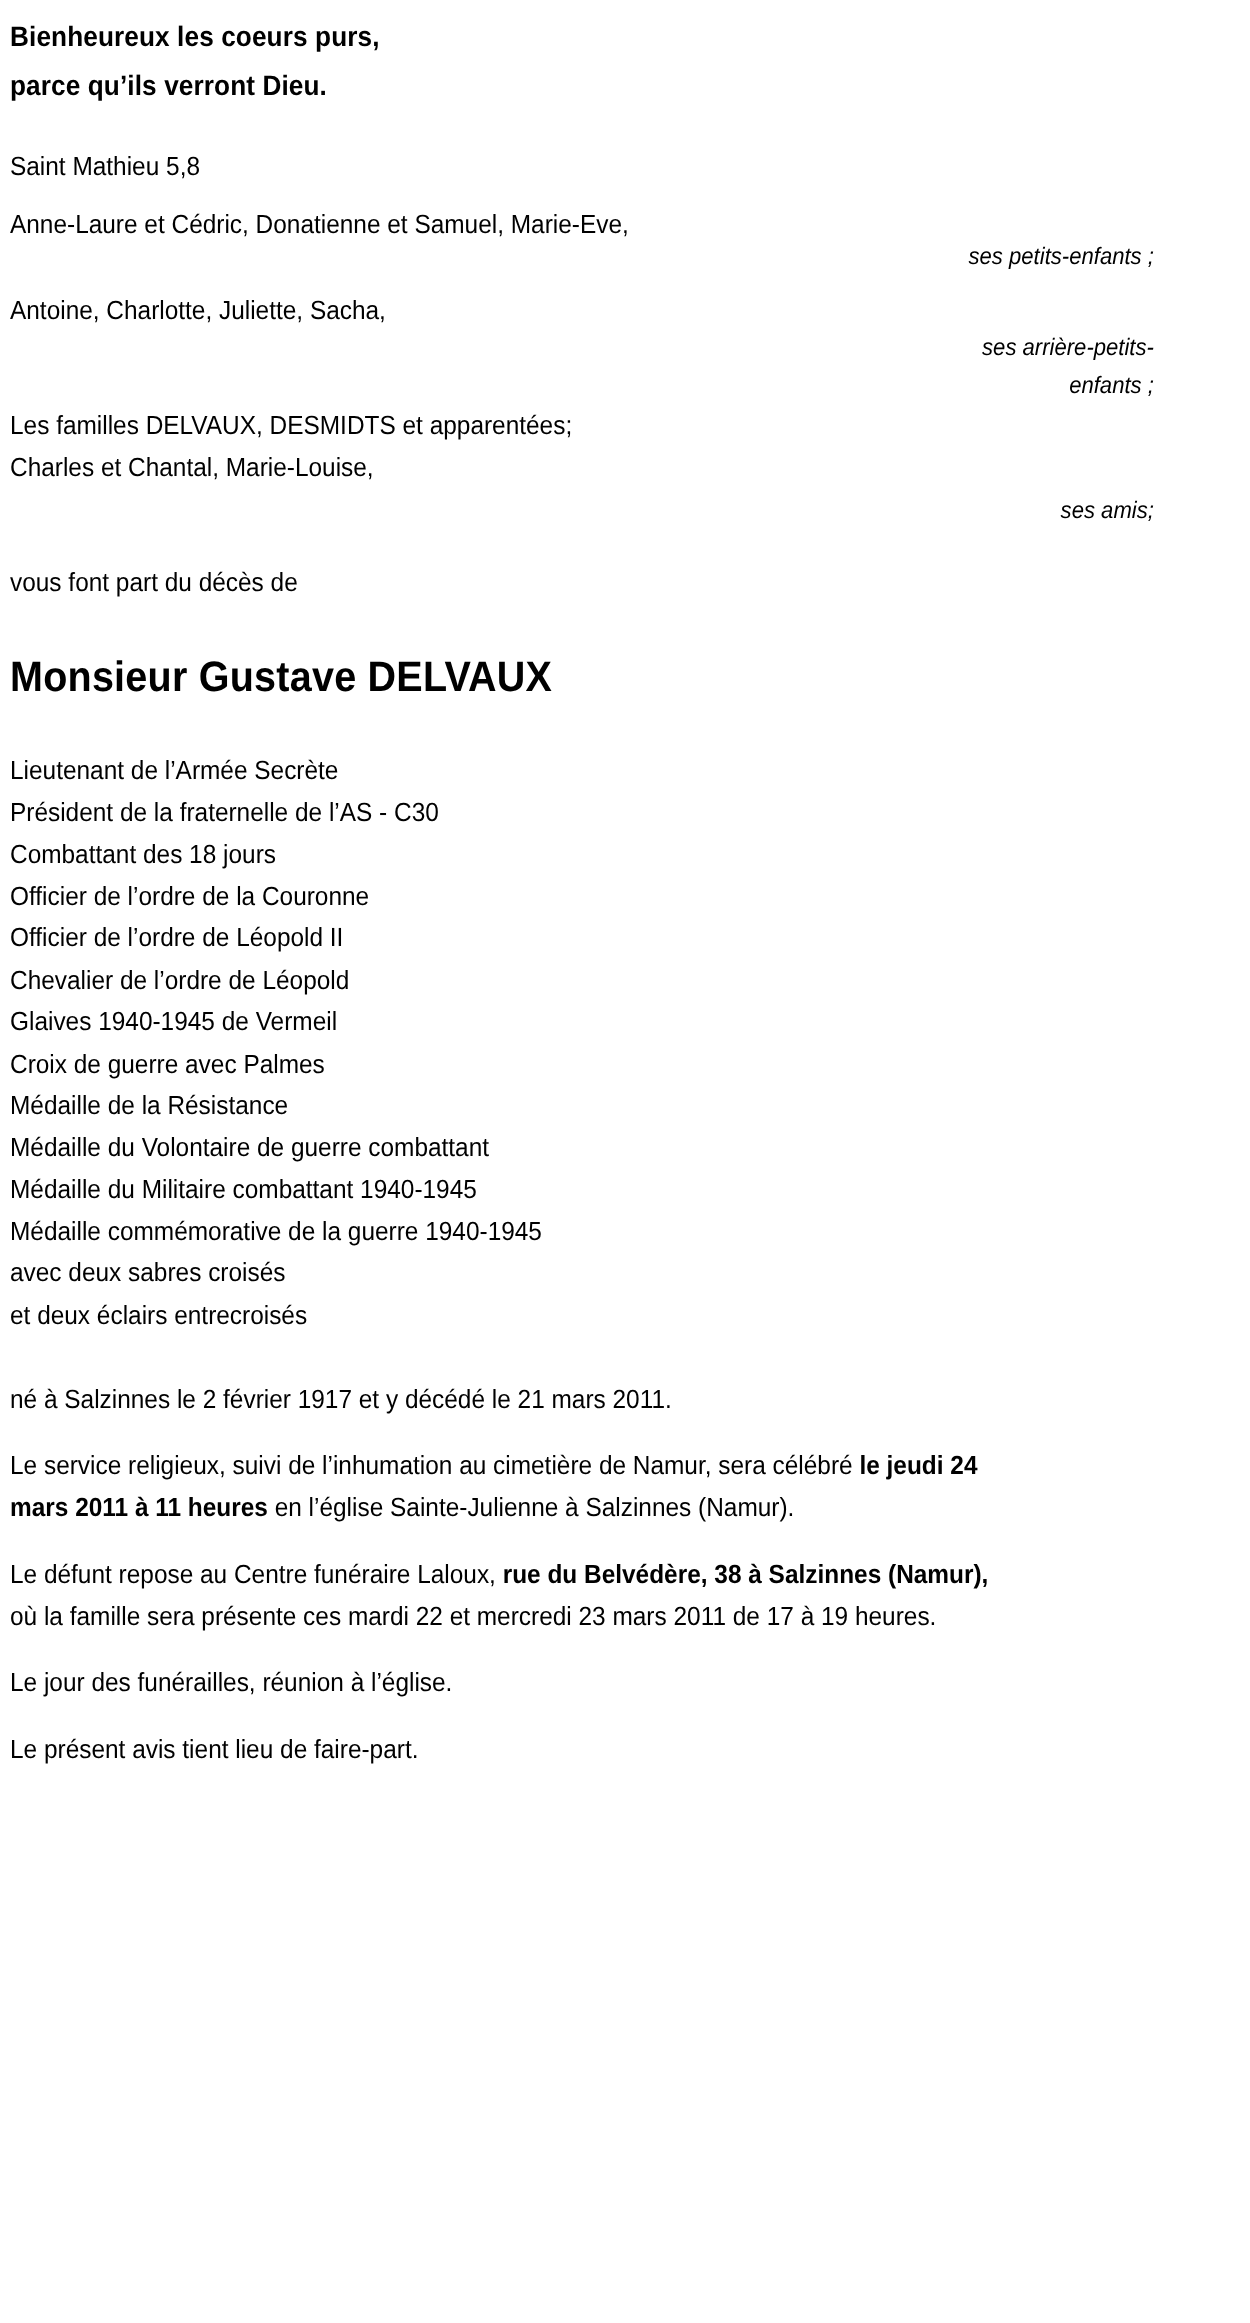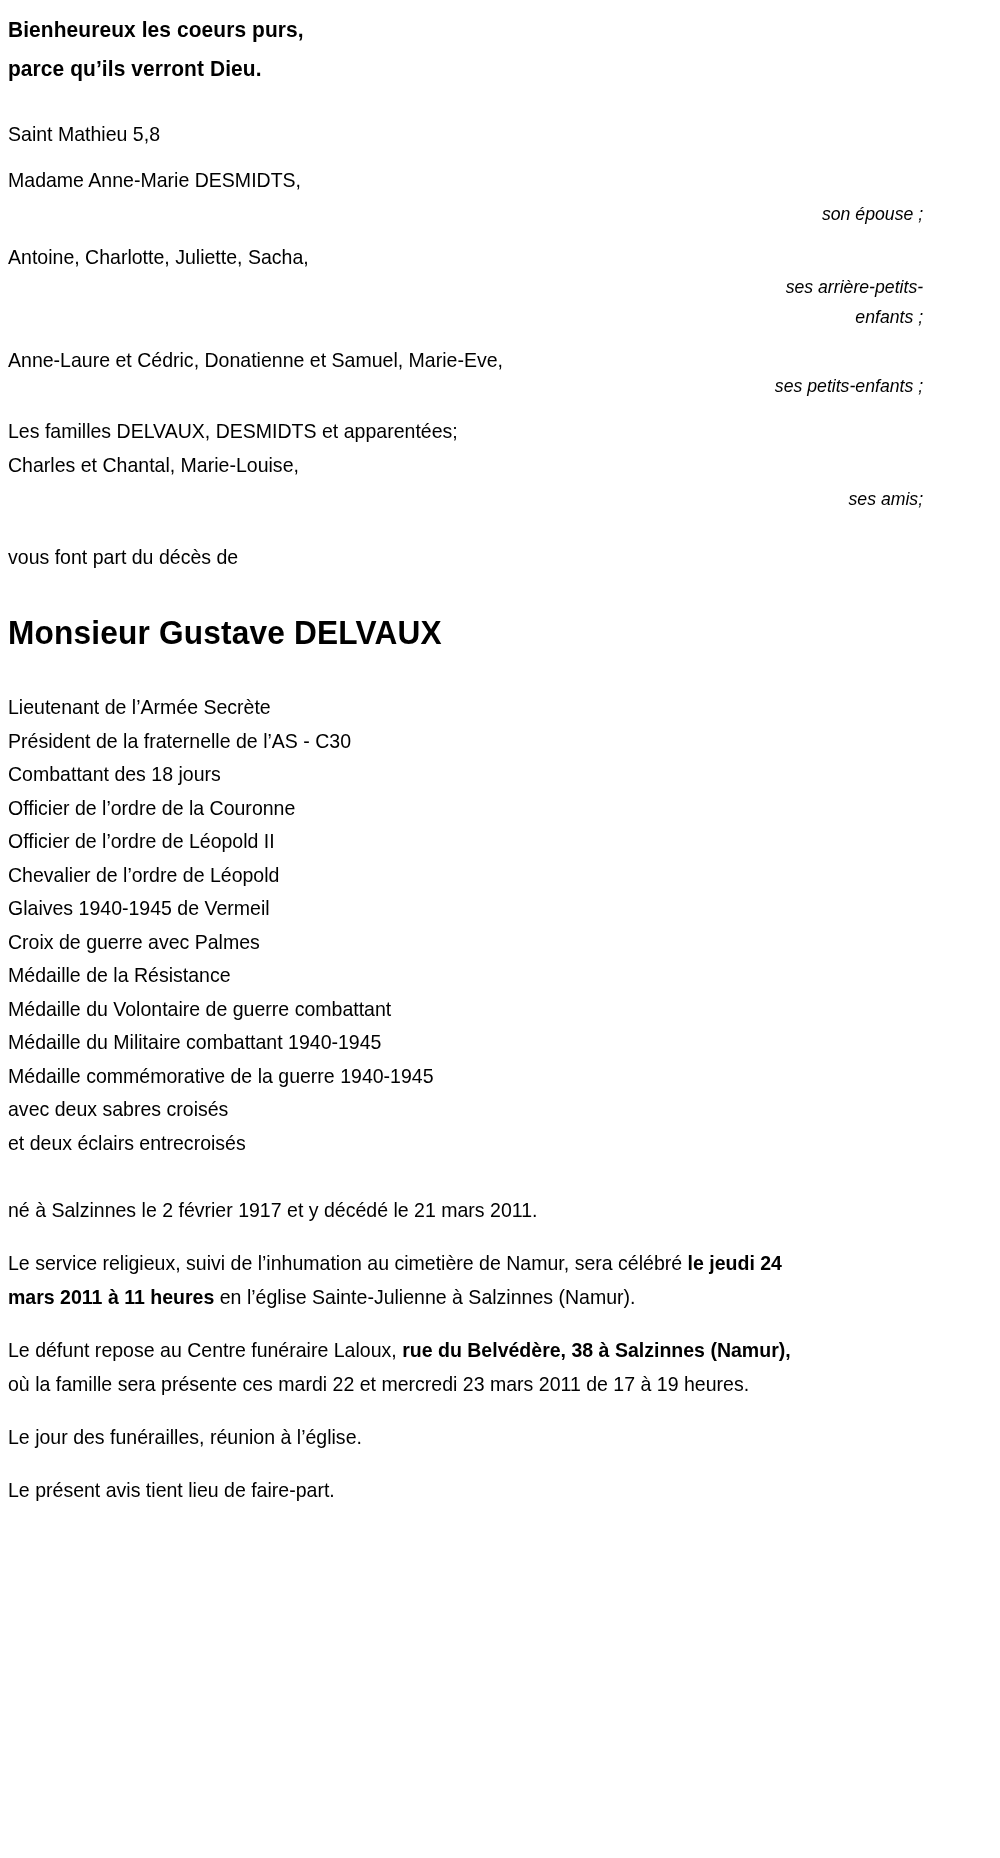--- a/index.html
+++ b/index.html
@@ -40,21 +40,20 @@
 
   .source-ref {
     font-size: 21px;
     line-height: 36px;
     margin-top: 28px;
   }
 
   
   .relation-block {
     position: relative;
-    margin-top: 13px;
   }
   .relation-block.tight { margin-top: 11px; }
 
   .names {
     font-size: 21px;
     line-height: 34px;
   }
   .names div { white-space: nowrap; }
 
   .role {
@@ -118,43 +117,37 @@
 
 <div class="page">
 
   <div class="epigraph cond">
     <div>Bienheureux les coeurs purs,</div>
     <div>parce qu’ils verront Dieu.</div>
   </div>
 
   <div class="source-ref cond">Saint Mathieu 5,8</div>
 
+
+
   <div class="relation-block tight">
     <div class="names cond">
-      <div>Madame Anne-Marie DESMIDTS,</div>
+      <div>Anne-Laure et Cédric, Donatienne et Samuel, Marie-Eve,</div>
     </div>
-    <div class="role cond">son épouse ;</div>
+    <div class="role cond pull-up">ses petits-enfants ;</div>
   </div>
-
 
   <div class="relation-block tight">
     <div class="names cond">
       <div>Antoine, Charlotte, Juliette, Sacha,</div>
     </div>
     <div class="role cond pull-up2">
       <div class="role-wrap">ses arrière-petits-</div>
       <div class="role-wrap">enfants ;</div>
     </div>
-  </div>
-
-  <div class="relation-block tight">
-    <div class="names cond">
-      <div>Anne-Laure et Cédric, Donatienne et Samuel, Marie-Eve,</div>
-    </div>
-    <div class="role cond pull-up">ses petits-enfants ;</div>
   </div>
 
   <div class="relation-block">
     <div class="names cond">
       <div>Les familles DELVAUX, DESMIDTS et apparentées;</div>
       <div>Charles et Chantal, Marie-Louise,</div>
     </div>
     <div class="role cond">ses amis;</div>
   </div>
 

